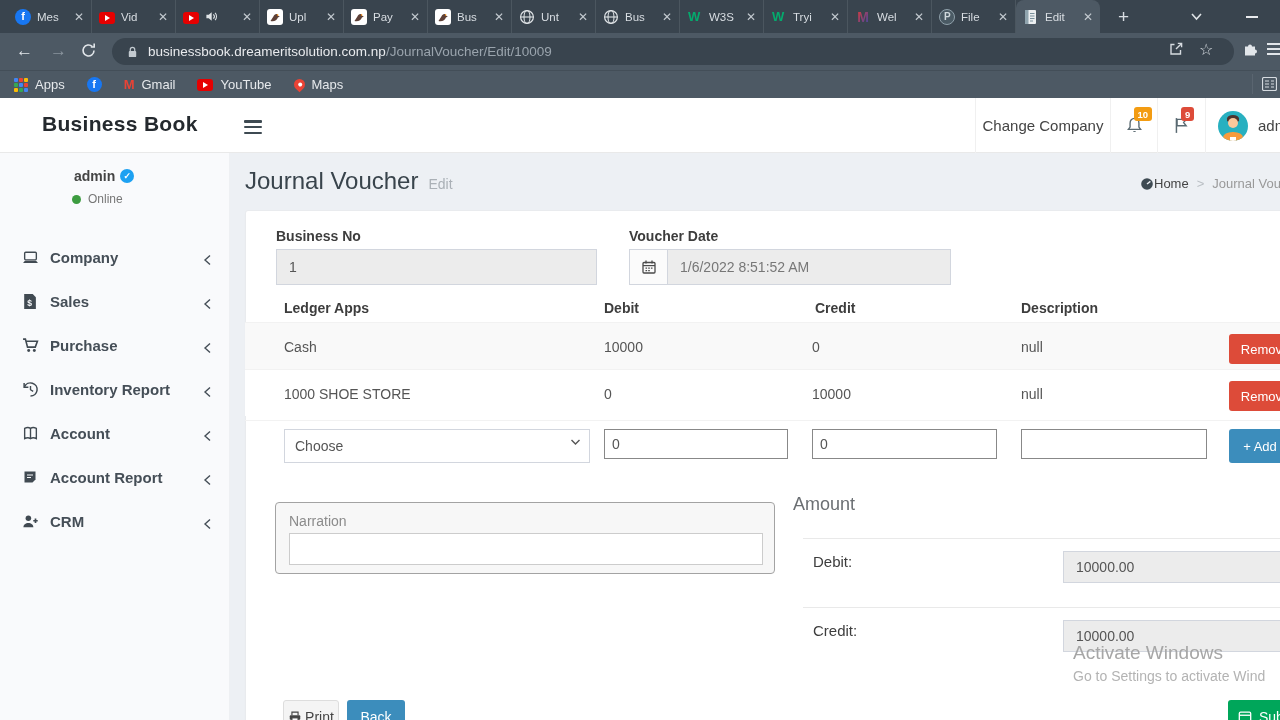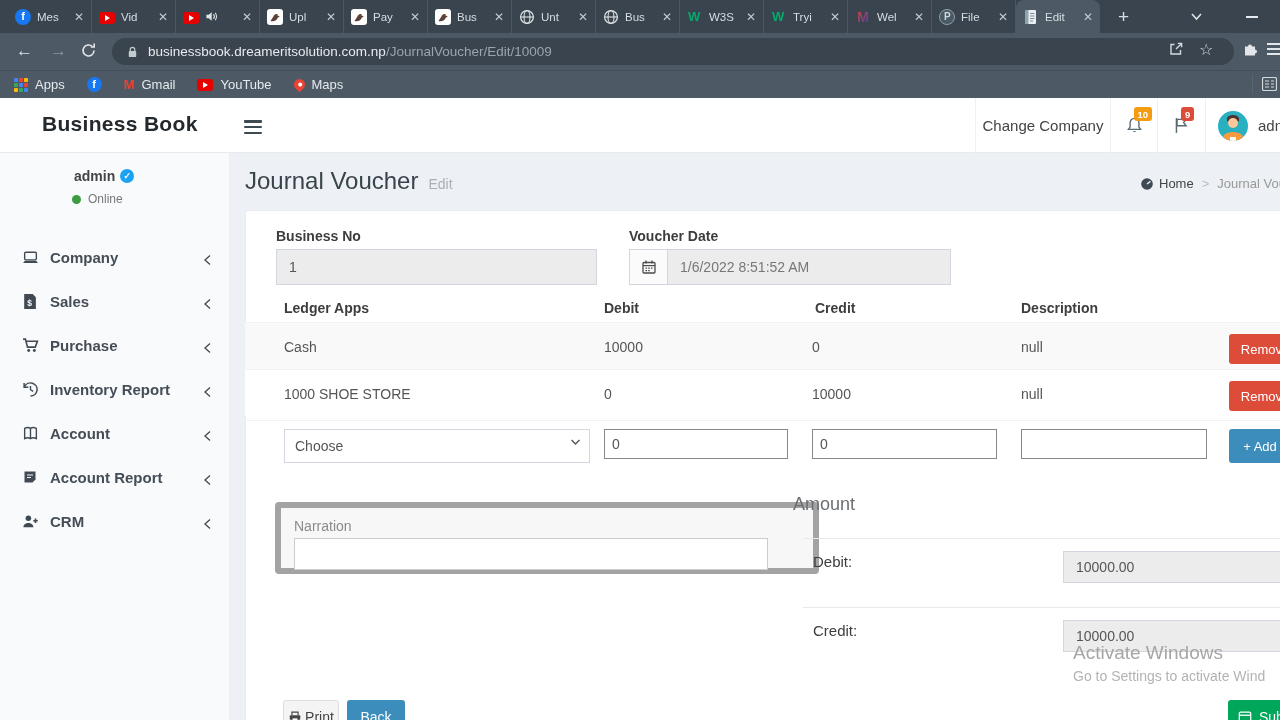--- a/index.html
+++ b/index.html
@@ -68,21 +68,21 @@
   .mitem{height:44px;display:flex;align-items:flex-end;padding:0 18px 0 22px;cursor:pointer;color:#454e57}
   .mitem .mico{width:17px;height:17px;margin-right:11px;flex:none;color:#414a52}
   .mitem .mlab{flex:1;font-size:15px;font-weight:600}
   .mitem .chev{color:#454e57}
 
   
   .ptitle{left:245px;top:167px;display:flex;align-items:baseline;gap:10px}
   .ptitle .h1{font-size:24px;color:#39444c}
   .ptitle .sub{font-size:14px;color:#aab0b6}
   .crumbs{left:1140px;top:176px;display:flex;align-items:center;gap:8px;font-size:13px;white-space:nowrap}
-  .crumbs .home{color:#444;display:flex;align-items:center;gap:5px;cursor:pointer}
+  .crumbs .home{color:#444;display:flex;align-items:center;cursor:pointer}
   .crumbs .sep{color:#b9bec3}
   .crumbs .cur{color:#999}
 
   .panel{left:245px;top:210px;width:1110px;height:560px;background:#fff;border:1px solid #e9ebee;border-radius:3px;
          box-shadow:0 1px 1px rgba(0,0,0,.04)}
   .flabel{font-size:14px;font-weight:bold;color:#3d3d3d}
   .inp{border:1px solid #d2d6de;background:#ececec;color:#555;font-size:14px;padding:0 12px;
        font-family:"Liberation Sans",sans-serif}
   .inp:disabled{background:#ececec;color:#555}
   .dategroup{display:flex}
@@ -96,21 +96,21 @@
   .btn-danger{background:var(--danger)}
   .btn-primary{background:var(--primary)}
   .btn-success{background:var(--success);display:flex;align-items:center;gap:7px;justify-content:flex-start;padding-left:10px;font-size:14px}
   .btn-default{background:#f4f4f4;border:1px solid #ddd;color:#444;display:flex;align-items:center;gap:3px;justify-content:center;font-size:14px}
 
   .ninp{border:1px solid #888;background:#fff;color:#555;font-size:14px;padding:0 7px;font-family:"Liberation Sans",sans-serif}
   .sel{border:1px solid #d2d6de;background:#fff;color:#555;font-size:14px;padding:0 26px 0 10px;
        appearance:none;-webkit-appearance:none;font-family:"Liberation Sans",sans-serif;border-radius:0}
   .selchev{pointer-events:none;color:#555}
 
-  .narr{left:275px;top:502px;width:544px;height:72px;background:#f7f7f7;border:6px solid #a3a3a3;border-radius:4px}
+  .narr{left:275px;top:502px;width:500px;height:72px;background:#f7f7f7;border:1px solid #a3a3a3;border-radius:4px}
   .narr .nl{position:absolute;left:13px;top:10px;color:#8b8b8b;font-size:14px}
   .narr input{position:absolute;left:13px;top:30px;width:474px;height:32px;border:1px solid #ccc;background:#fff;padding:0 8px;font-family:"Liberation Sans",sans-serif}
 
   .amt-title{left:793px;top:494px;font-size:18px;color:#6b6f73}
   .hr{height:1px;background:#e9e9e9}
   .amt-label{font-size:15px;font-weight:normal;color:#3d3d3d}
 
   .wm1{left:1073px;top:642px;font-size:19px;color:#a6a6a6}
   .wm2{left:1073px;top:668px;font-size:14px;color:#b3b3b3}
 

